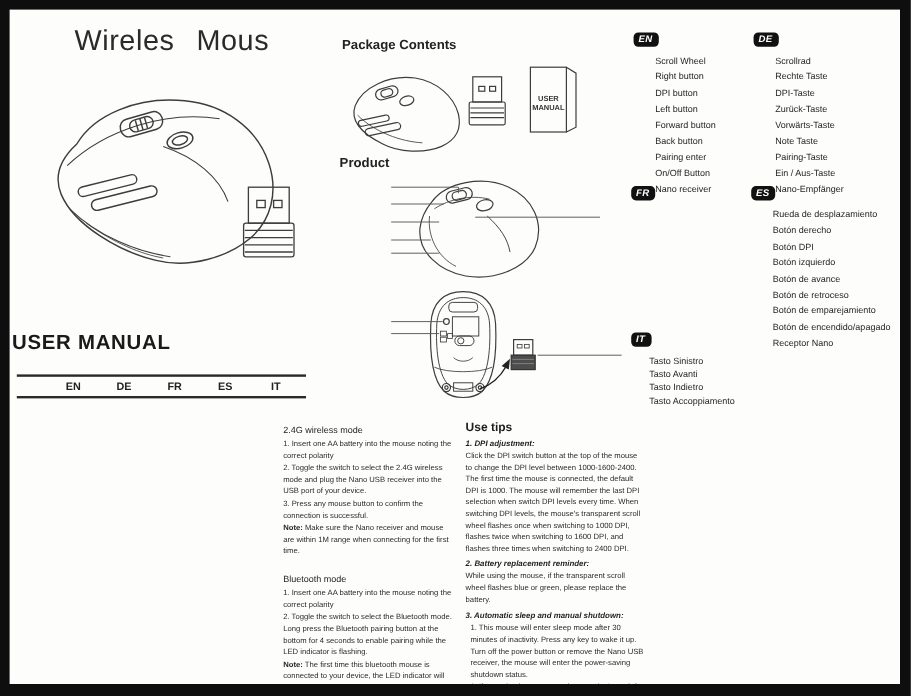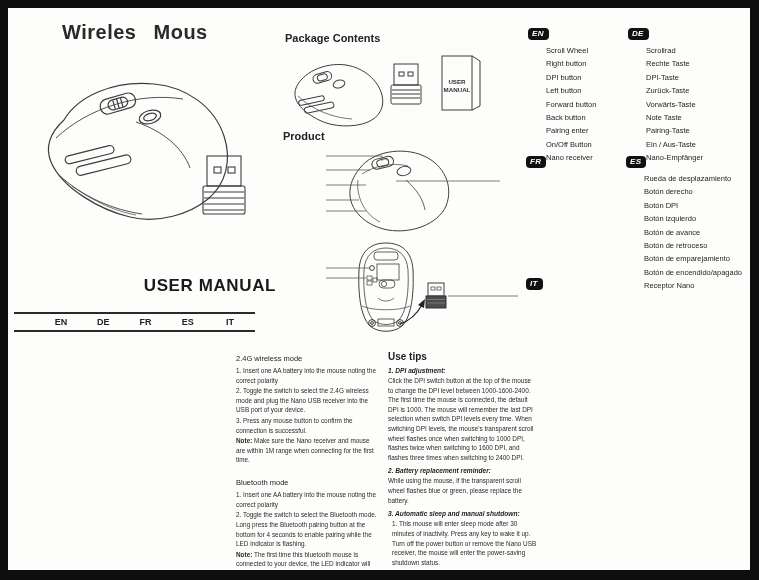--- a/index.html
+++ b/index.html
@@ -1,29 +1,29 @@
 <!DOCTYPE html>
 <html><head>
 <meta charset="utf-8">
 <style>
   *{margin:0;padding:0;box-sizing:border-box}
   html,body{width:759px;height:580px}
   body{background:#0e0e0e;position:relative;font-family:"Liberation Sans",sans-serif;overflow:hidden}
   .page{position:absolute;left:8px;top:8px;width:742px;height:562px;background:#fdfdfc;color:#1c1c1c;overflow:hidden}
   .abs{position:absolute}
-  .title{left:54px;top:13px;font-size:20px;color:#2a2a2a;letter-spacing:.5px;word-spacing:11px;font-weight:700}
+  .title{left:54px;top:13px;font-size:24px;color:#2a2a2a;letter-spacing:.5px;word-spacing:11px;font-weight:400}
   .sec-heading{font-size:11px;font-weight:bold;color:#222}
   .pkg-heading{left:277px;top:24px}
   .prod-heading{left:275px;top:122px}
   svg{display:block}
   .hero-svg{left:10px;top:60px}
   .package-svg{left:274px;top:40px}
   .product-svg{left:266px;top:132px}
   
-  .um-heading{left:18px;top:268px;width:250px;text-align:right;font-size:17px;font-weight:bold;letter-spacing:.6px;color:#1a1a1a}
+  .um-heading{left:2px;top:268px;width:250px;text-align:left;font-size:17px;font-weight:bold;letter-spacing:.6px;color:#1a1a1a}
   .lang-table{left:6px;top:304px;width:241px;border-top:2px solid #2a2a2a;border-bottom:2px solid #2a2a2a;display:flex;padding:3px 4px 3px 26px}
   .code-cell{flex:1;text-align:center;font-size:9px;font-weight:bold;color:#222}
   
   .lang-block{position:absolute}
   .lang-badge{display:inline-block;background:#111;color:#fff;font-size:8px;font-weight:bold;font-style:italic;padding:1px 5px 2px 4px;border-radius:4px;letter-spacing:.3px}
   .lang-items{margin:4px 0 0 18px;font-size:7.5px;line-height:13.4px;color:#252525}
   .lang-en{left:520px;top:14px;width:96px}
   .lang-de{left:620px;top:14px;width:114px}
   .lang-fr{left:518px;top:142px;width:102px}
   .lang-es{left:618px;top:142px;width:122px}
@@ -237,20 +237,26 @@
         <div>Botón de avance</div>
         <div>Botón de retroceso</div>
         <div>Botón de emparejamiento</div>
         <div>Botón de encendido/apagado</div>
         <div>Receptor Nano</div>
       </div>
   </div>
   <div class="lang-block lang-it">
     <span class="lang-badge">IT</span>
     <div class="it-cols">
+      <div class="it-col it-col-2">
+          <div>Tasto Sinistro</div>
+          <div>Tasto Avanti</div>
+          <div>Tasto Indietro</div>
+          <div>Tasto Accoppiamento</div>
+        </div>
     </div>
   </div>
 
   <div class="abs col-a">
     <div>
       <div class="sec-h">2.4G wireless mode</div>
       <div>
           <div class="step">1. Insert one AA battery into the mouse noting the correct polarity</div>
           <div class="step">2. Toggle the switch to select the 2.4G wireless mode and plug the Nano USB receiver into the USB port of your device.</div>
           <div class="step">3. Press any mouse button to confirm the connection is successful.</div>

